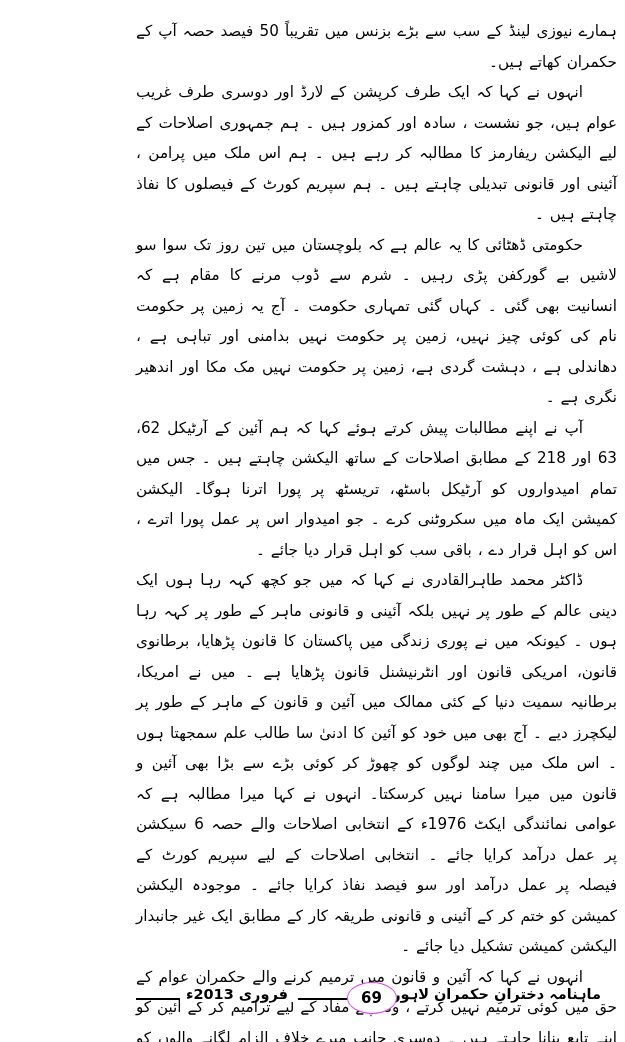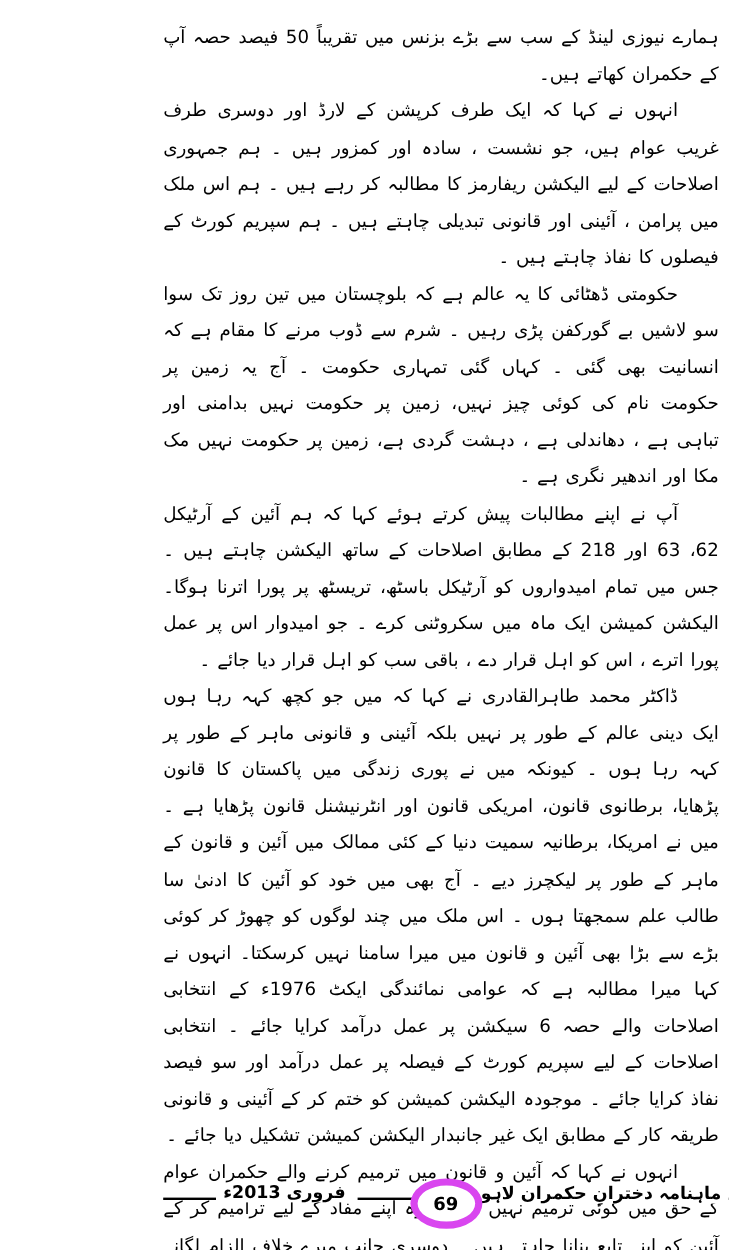--- a/index.html
+++ b/index.html
@@ -9,21 +9,21 @@
     background:#ffffff;
     font-family:"DejaVu Sans","Liberation Sans",sans-serif;
     color:#000000;
     overflow:hidden;
   }
   .page{
     position:relative;
     width:507px;
     height:1042px;
     box-sizing:border-box;
-    padding:16px 26px 0 18px;
+    padding:16px 8px 0 18px;
   }
   .body-text{
     direction:rtl;
     text-align:justify;
     text-justify:inter-word;
     font-size:15.2px;
     line-height:30.5px;
     letter-spacing:0px;
     word-spacing:1px;
   }
@@ -80,21 +80,21 @@
     direction:rtl;
     margin-left:44px;
   }
   .page-num{
     position:absolute;
     top:10px;
     left:50%;
     transform:translateX(-50%);
     width:48px;
     height:30px;
-    border:6px solid #d946ef;
+    border:1px solid #d946ef;
     border-radius:50%;
     background:#fff;
     display:flex;
     align-items:center;
     justify-content:center;
     font-size:15px;
     font-weight:bold;
   }
 </style>
 </head>

